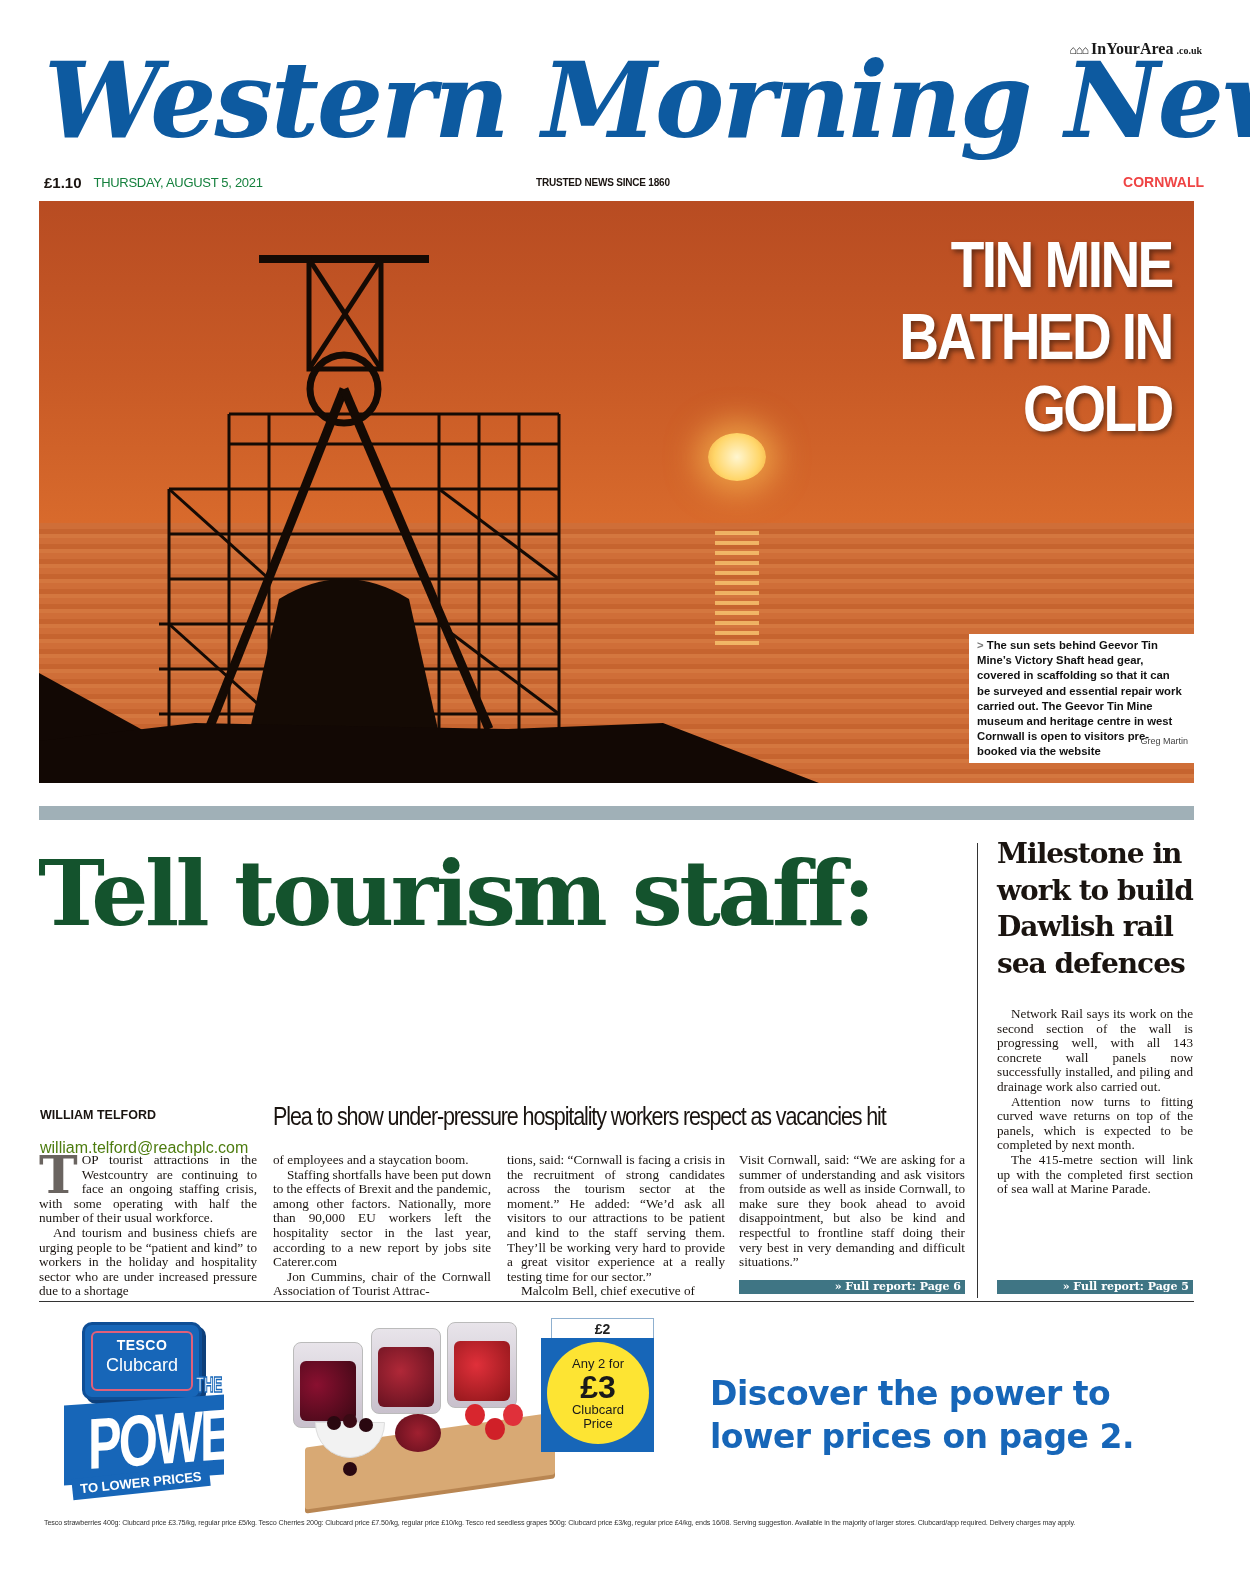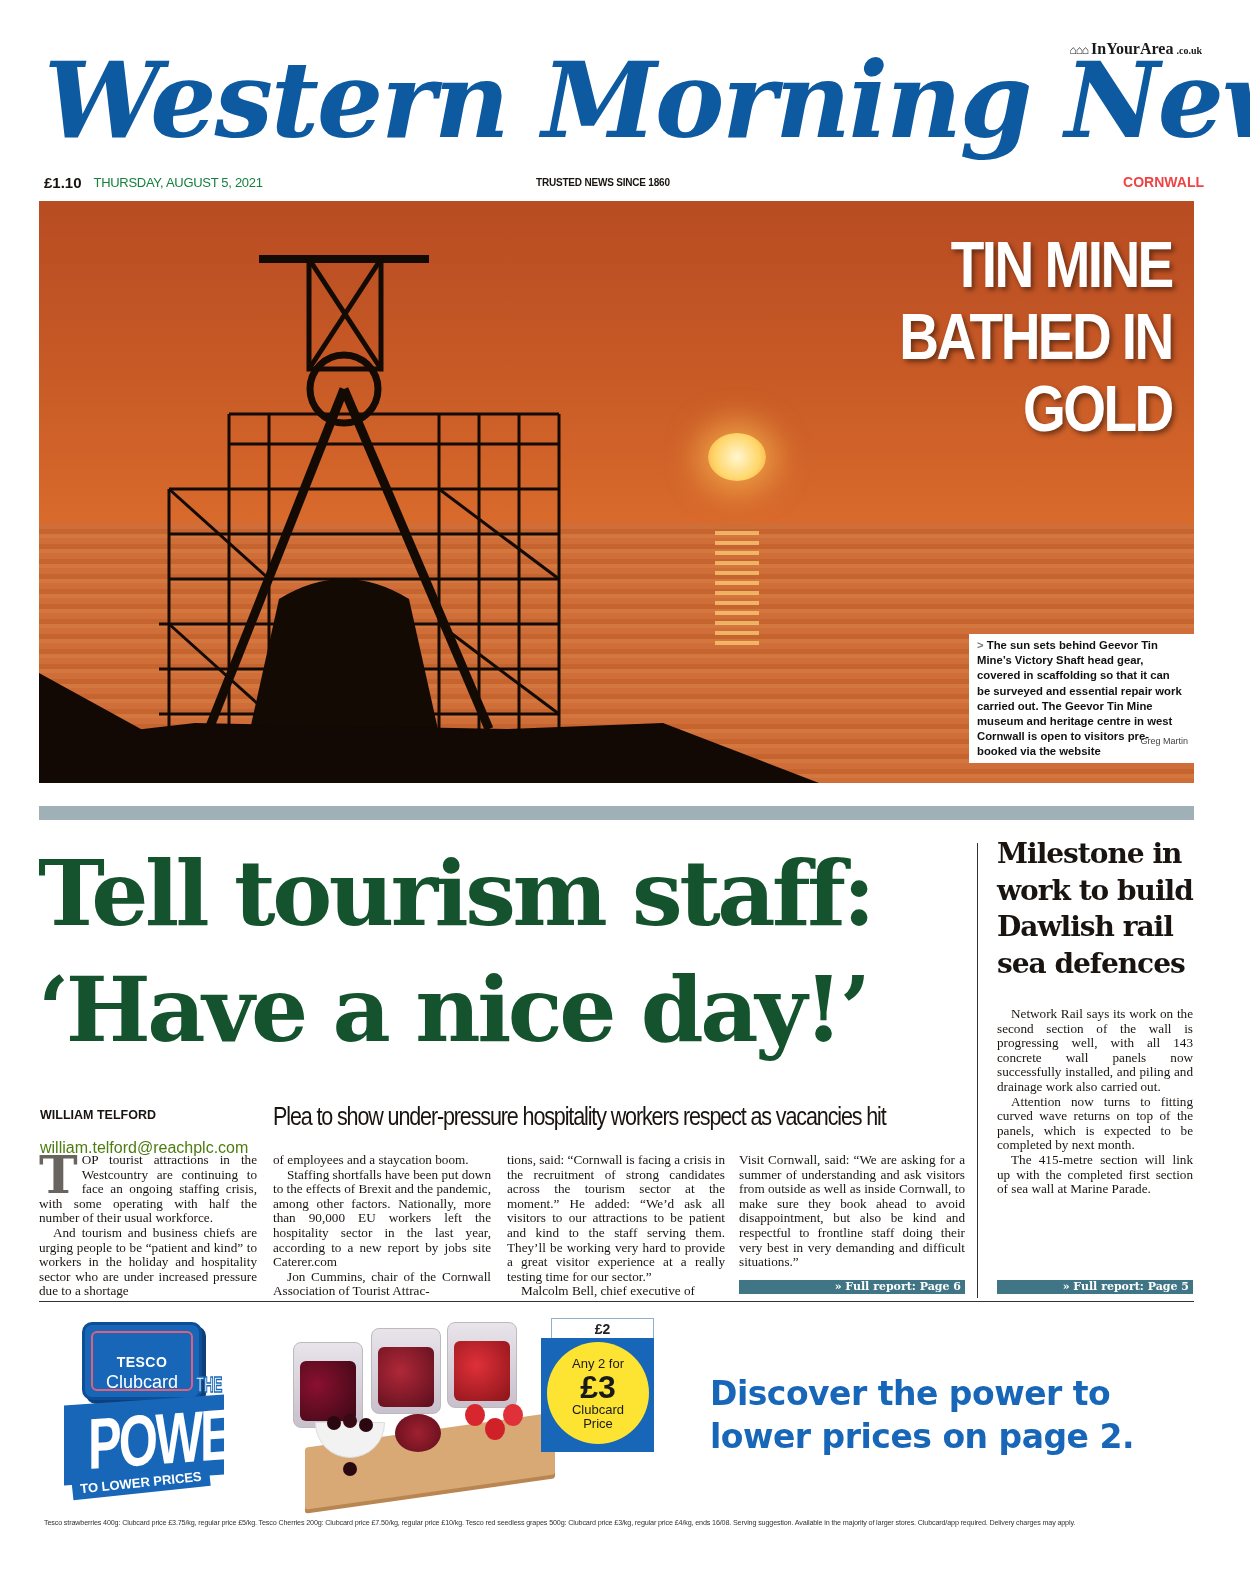--- a/index.html
+++ b/index.html
@@ -55,21 +55,21 @@
   .more{height:14px;background:#3f7584;color:#fff;font-family:"DejaVu Serif",serif;font-weight:bold;font-size:11px;line-height:14px;text-align:right;padding-right:4px}
   .more1{left:739px;top:1280px;width:226px}
   .more2{left:997px;top:1280px;width:196px}
 
   .hr-bottom{left:39px;top:1301px;width:1155px;height:1px;background:#333}
 
   
   .ad-logo{left:64px;top:1322px;width:170px;height:190px}
   .tc-badge{position:absolute;left:18px;top:0;width:120px;height:78px;border-radius:10px;background:#1766b8;border:3px solid #0e4e96;box-shadow:4px 4px 0 #0d3f7a}
   .tc-badge .inner{position:absolute;inset:6px;border:2px solid #e0607a;border-radius:6px;text-align:center;color:#fff;font-family:"Liberation Sans",sans-serif}
-  .tc-badge .tesco{font-weight:bold;font-size:14px;margin-top:21px;letter-spacing:.5px}
+  .tc-badge .tesco{font-weight:bold;font-size:14px;margin-top:4px;letter-spacing:.5px}
   .tc-badge .club{font-size:18px;margin-top:2px}
   .the{position:absolute;left:132px;top:50px;font-family:"Liberation Sans",sans-serif;font-weight:bold;font-size:22px;color:#fff;-webkit-text-stroke:1.5px #1766b8;transform:scaleX(.6);transform-origin:left}
   .power{position:absolute;left:0;top:78px;width:160px;height:80px;background:#1766b8;transform:skewY(-4deg)}
   .power span{display:block;color:#fff;font-family:"Liberation Sans",sans-serif;font-weight:bold;font-size:72px;line-height:80px;letter-spacing:-4px;text-align:center;transform:scaleX(.7)}
   .tlp{position:absolute;left:8px;top:150px;background:#1766b8;color:#fff;font-family:"Liberation Sans",sans-serif;font-weight:bold;font-size:13px;padding:3px 8px;transform:rotate(-6deg)}
 
   .produce{left:285px;top:1322px;width:270px;height:190px}
   .punnet{position:absolute;width:70px;height:86px;border-radius:8px;background:linear-gradient(180deg,#e8e4ea,#c8c0cc);border:1px solid #bbb}
   .punnet .fruit{position:absolute;left:6px;right:6px;top:18px;bottom:6px;border-radius:6px}
   .board{position:absolute;left:20px;top:108px;width:250px;height:62px;background:#d8a974;transform:skewY(-8deg);border-radius:3px;box-shadow:0 4px 0 #b98652}
@@ -154,21 +154,20 @@
     <span class="arrow">&gt;</span>
     <span>The sun sets behind Geevor Tin Mine’s Victory Shaft head gear, covered in scaffolding so that it can be surveyed and essential repair work carried out. The Geevor Tin Mine museum and heritage centre in west Cornwall is open to visitors pre-booked via the website</span>
     <span class="credit">Greg Martin</span>
   </div>
 </div>
 
 <div class="abs divider-bar"></div>
 
 <h1 class="abs main-hl">
   <div>Tell tourism staff:</div>
-  <div>‘Have a nice day!’</div>
 </h1>
 
 <div class="abs vrule"></div>
 <h2 class="abs side-hl">Milestone in work to build Dawlish rail sea defences</h2>
 
 <div class="abs byline">
   <div class="name">WILLIAM TELFORD</div>
   <div class="email">william.telford@reachplc.com</div>
 </div>
 <div class="abs subhead">Plea to show under-pressure hospitality workers respect as vacancies hit</div>

